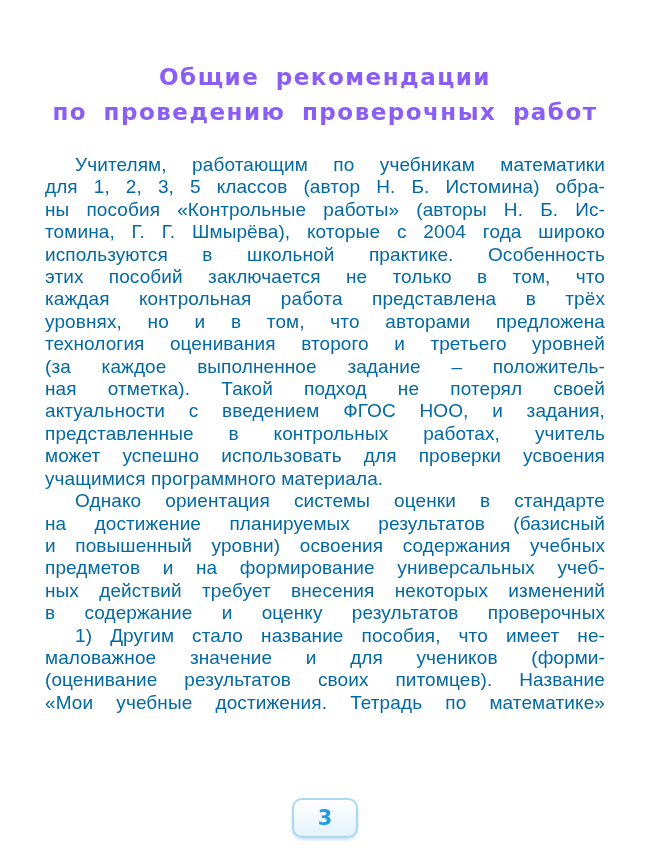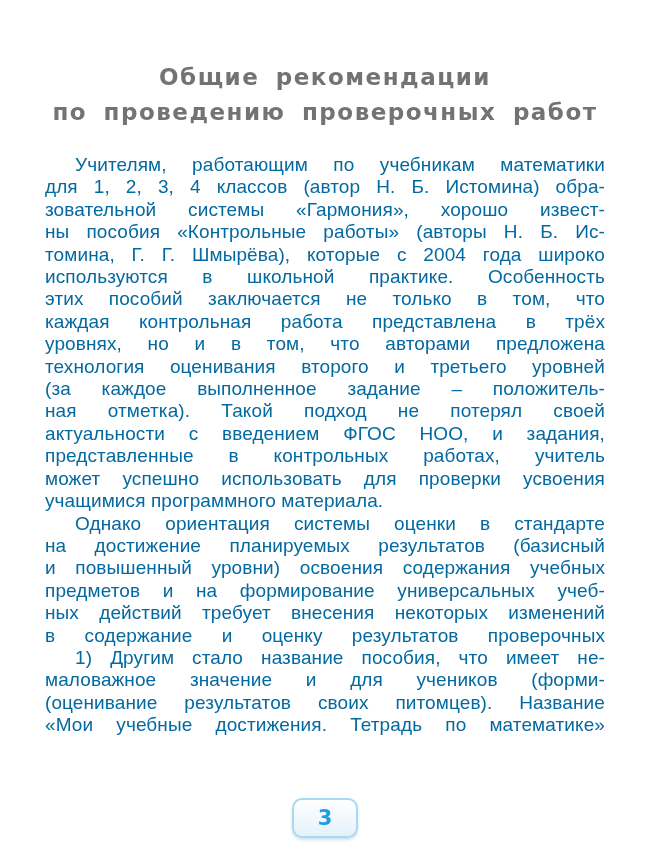--- a/index.html
+++ b/index.html
@@ -17,21 +17,21 @@
   }
   .heading {
     margin: 60px 35px 0 35px;
     text-align: center;
     font-family: "DejaVu Sans", sans-serif;
     font-weight: bold;
     font-size: 23px;
     line-height: 35px;
     letter-spacing: 1.5px;
     word-spacing: 7px;
-    color: #737373;
+    color: #8b5cf6;
   }
   .heading .hline { display: block; }
   .body-text {
     margin: 24px 45px 0 45px;
     color: #0369a1;
     font-size: 19px;
     line-height: 22.4px;
     letter-spacing: 0.1px;
   }
   .line {
@@ -73,22 +73,21 @@
 
 <div class="page">
 
   <h1 class="heading">
     <span class="hline">Общие рекомендации</span>
     <span class="hline">по проведению проверочных работ</span>
   </h1>
 
   <div class="body-text" id="paragraphs">
       <div class="line first">Учителям, работающим по учебникам математики</div>
-      <div class="line">для 1, 2, 3, 4 классов (автор Н. Б. Истомина) обра-</div>
-      <div class="line">зовательной системы «Гармония», хорошо извест-</div>
+      <div class="line">для 1, 2, 3, 5 классов (автор Н. Б. Истомина) обра-</div>
       <div class="line">ны пособия «Контрольные работы» (авторы Н. Б. Ис-</div>
       <div class="line">томина, Г. Г. Шмырёва), которые с 2004 года широко</div>
       <div class="line">используются в школьной практике. Особенность</div>
       <div class="line">этих пособий заключается не только в том, что</div>
       <div class="line">каждая контрольная работа представлена в трёх</div>
       <div class="line">уровнях, но и в том, что авторами предложена</div>
       <div class="line">технология оценивания второго и третьего уровней</div>
       <div class="line">(за каждое выполненное задание – положитель-</div>
       <div class="line">ная отметка). Такой подход не потерял своей</div>
       <div class="line">актуальности с введением ФГОС НОО, и задания,</div>

